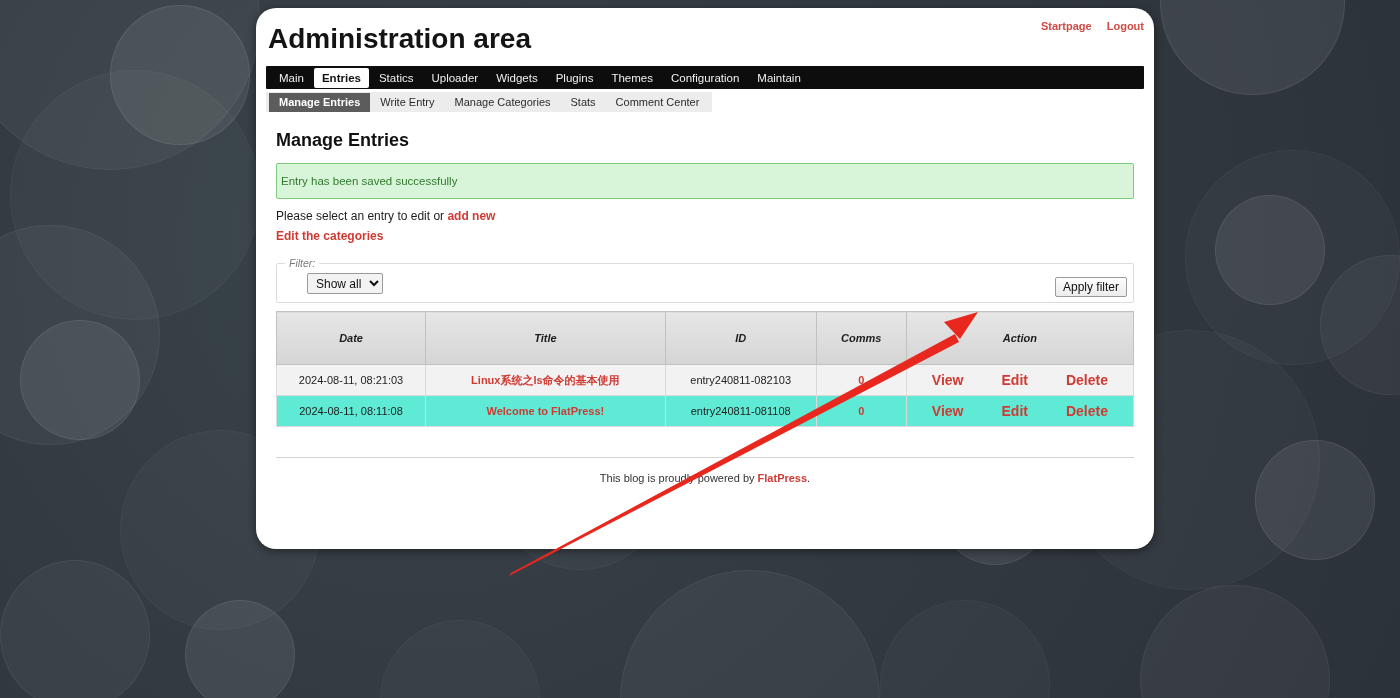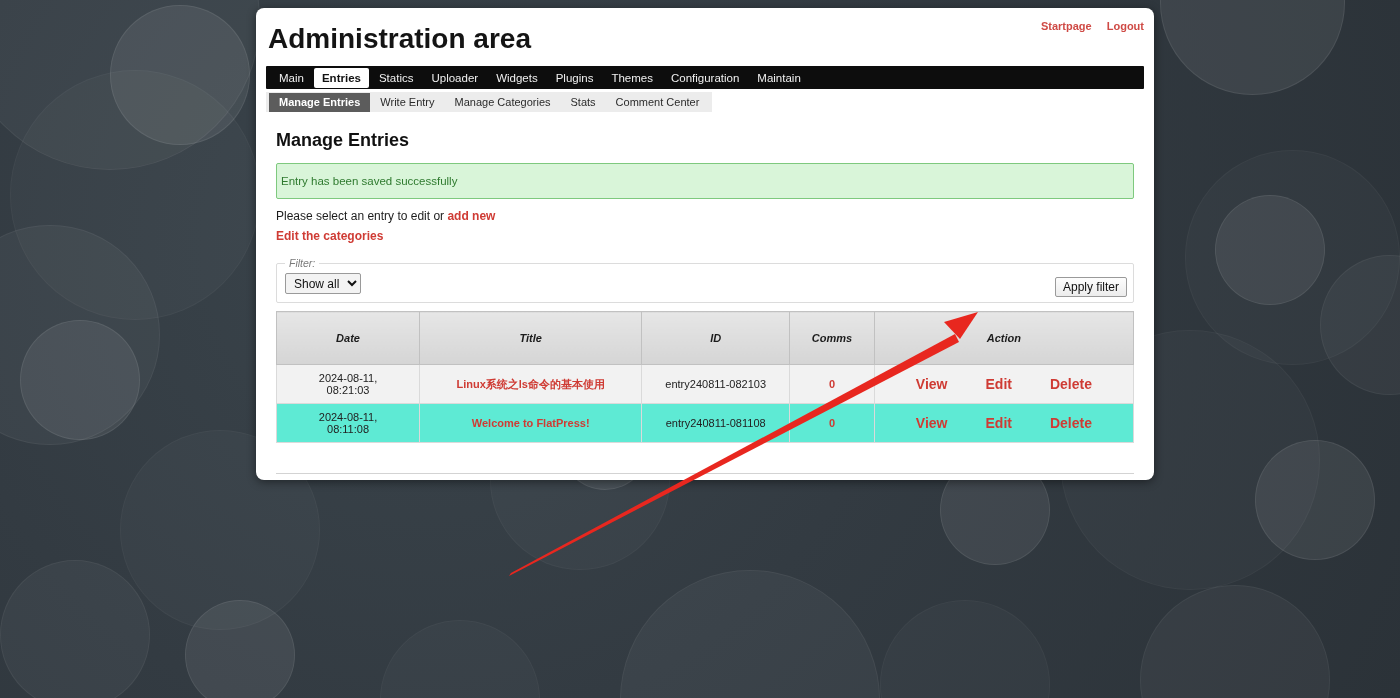--- a/index.html
+++ b/index.html
@@ -26,23 +26,23 @@
     border: 1px solid rgba(255,255,255,0.05);
     pointer-events: none;
   }
   .bubble.dim { background: rgba(255,255,255,0.028); border-color: rgba(255,255,255,0.035); }
   .bubble.bright { background: rgba(255,255,255,0.075); border-color: rgba(255,255,255,0.08); }
 
   
   #panel {
     position: absolute;
     left: 256px; top: 8px;
-    width: 898px; height: 472px;
+    width: 898px; height: 541px;
     background: #ffffff;
-    border-radius: 8px;
+    border-radius: 20px;
     box-shadow: 0 2px 10px rgba(0,0,0,0.45);
     overflow: hidden;
   }
 
   
   .admin-header {
     position: relative;
     padding: 14px 12px 0 12px;
   }
   .admin-title {
@@ -160,20 +160,21 @@
   }
   .filter-select {
     font-family: "Liberation Sans", sans-serif;
     font-size: 12px;
     padding: 2px 4px;
     border: 1px solid #9a9a9a;
     background: #f3f3f3;
     color: #111;
     border-radius: 2px;
     height: 21px;
+    margin-left: 22px;
   }
   .apply-btn {
     position: absolute;
     right: 6px; bottom: 5px;
     font-family: "Liberation Sans", sans-serif;
     font-size: 12px;
     padding: 2px 7px;
     border: 1px solid #9a9a9a;
     background: linear-gradient(#fdfdfd,#ececec);
     color: #111;
@@ -193,21 +194,21 @@
     border: 1px solid #c1c1c1;
     font-style: italic;
     font-weight: bold;
     font-size: 11px;
     color: #1c1c1c;
     padding: 20px 4px;
     text-align: center;
   }
   table.entries td {
     border: 1px solid #dadada;
-    padding: 7px 22px;
+    padding: 7px 6px;
     text-align: center;
     color: #222;
     background: #f2f2f2;
     font-size: 11px;
   }
   table.entries tr.row-alt td { background: #5eead4; }
   .entry-title-link {
     color: #cf3b34;
     font-weight: bold;
     text-decoration: none;

